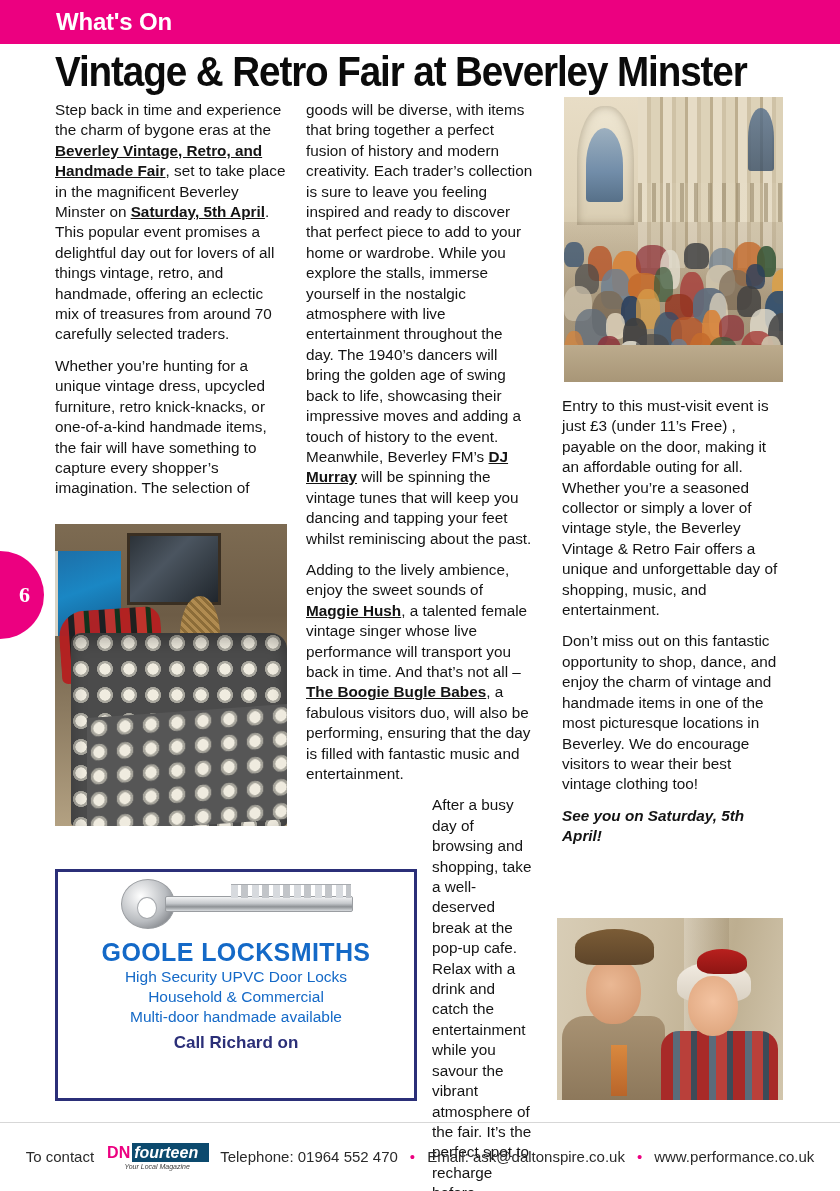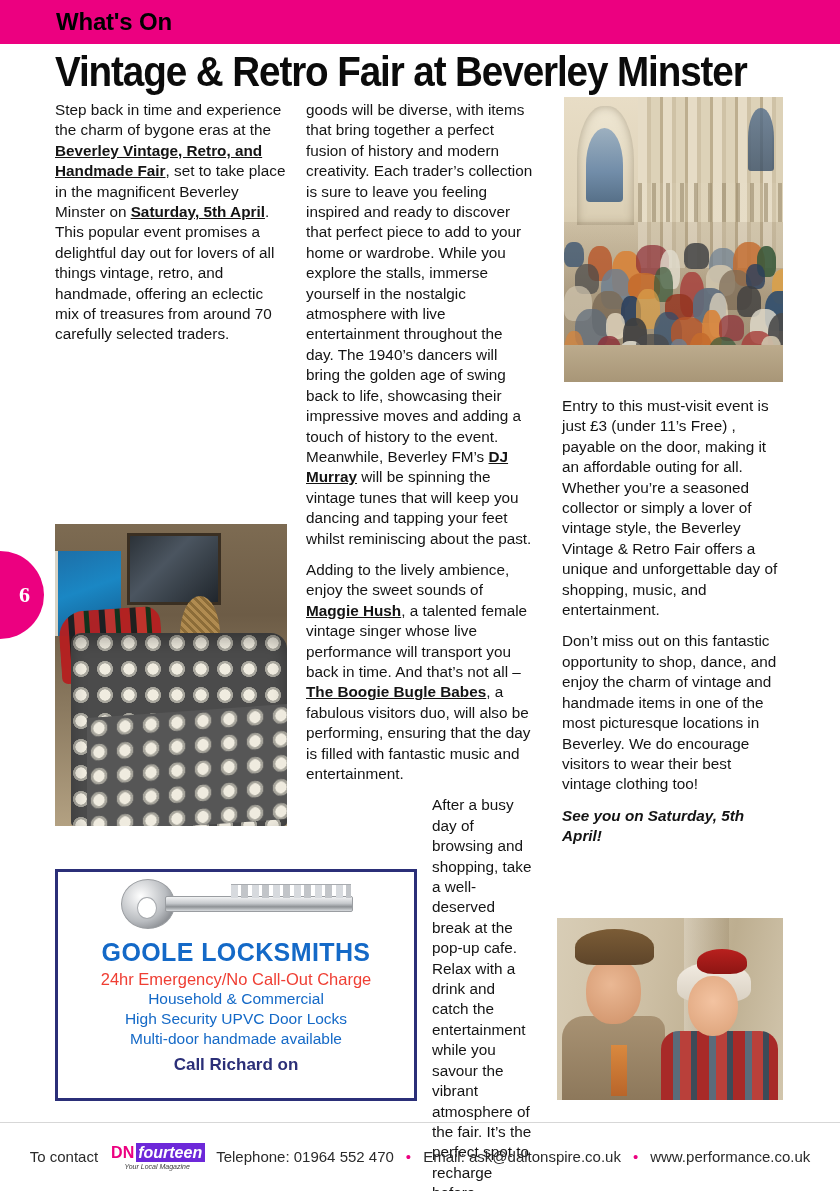--- a/index.html
+++ b/index.html
@@ -13,21 +13,21 @@
   }
   .page{position:relative;width:840px;height:1191px;}
 
   
   .topband{
     position:absolute;left:0;top:0;width:840px;height:44px;
     background:#ec0080;
   }
   .topband-title{
     position:absolute;left:56px;top:8px;
-    color:#000000;font-size:24px;font-weight:bold;
+    color:#ffffff;font-size:24px;font-weight:bold;
     letter-spacing:-0.2px;
     font-family:"Liberation Sans", sans-serif;
   }
 
   
   .headline{
     position:absolute;left:55px;top:48px;width:740px;
     font-family:"Liberation Sans Narrow","Liberation Sans",sans-serif;
     font-size:42px;font-weight:bold;color:#0b0b0b;
     letter-spacing:-1.2px;
@@ -275,29 +275,29 @@
     font-size:15px;color:#2a2a2a;
     font-family:"Liberation Sans", sans-serif;
   }
   .footer .seg{margin:0 5px;white-space:nowrap;}
   .footer .dot{color:#ec0080;font-size:15px;margin:0 7px;}
   .logo{
     display:inline-flex;flex-direction:column;align-items:center;
     margin:0 6px;transform:translateY(1px);
   }
   .logo .row{
-    display:inline-flex;align-items:stretch;background:#6d28d9;height:19px;
+    display:inline-flex;align-items:stretch;background:#0c4a6e;height:19px;
   }
   .logo .dn{
     color:#ec0080;background:#ffffff;font-weight:bold;font-size:16px;
     padding:0 2px;line-height:19px;
   }
   .logo .fourteen{
     color:#ffffff;font-style:italic;font-weight:bold;font-size:16px;
-    padding:0 3px 0 2px;line-height:19px;
+    padding:0 11px 0 2px;line-height:19px;
   }
   .logo .tag{
     color:#3a3a3a;font-style:italic;font-size:7px;line-height:9px;
     margin-top:0px;white-space:nowrap;
   }
 </style>
 </head>
 <body>
 
 <div class="page">
@@ -396,20 +396,21 @@
     <div class="man-hat"></div>
     <div class="man-tie"></div>
     <div class="woman-coat"></div>
     <div class="woman-hair"></div>
     <div class="woman-face"></div>
     <div class="woman-hat"></div>
   </div>
 
   <div class="col" id="col1">
       <p><span>Step back in time and experience the charm of bygone eras at the </span><b>Beverley Vintage, Retro, and Handmade Fair</b><span>, set to take place in the magnificent Beverley Minster on </span><b>Saturday, 5th April</b><span>. This popular event promises a delightful day out for lovers of all things vintage, retro, and handmade, offering an eclectic mix of treasures from around 70 carefully selected traders.</span></p>
+      <p><span>Whether you’re hunting for a unique vintage dress, upcycled furniture, retro knick-knacks, or one-of-a-kind handmade items, the fair will have something to capture every shopper’s imagination. The selection of</span></p>
     </div>
   <div class="col" id="col2">
       <p><span>goods will be diverse, with items that bring together a perfect fusion of history and modern creativity. Each trader’s collection is sure to leave you feeling inspired and ready to discover that perfect piece to add to your home or wardrobe. While you explore the stalls, immerse yourself in the nostalgic atmosphere with live entertainment throughout the day. The 1940’s dancers will bring the golden age of swing back to life, showcasing their impressive moves and adding a touch of history to the event. Meanwhile, Beverley FM’s </span><b>DJ Murray</b><span> will be spinning the vintage tunes that will keep you dancing and tapping your feet whilst reminiscing about the past.</span></p>
       <p><span>Adding to the lively ambience, enjoy the sweet sounds of </span><b>Maggie Hush</b><span>, a talented female vintage singer whose live performance will transport you back in time. And that’s not all – </span><b>The Boogie Bugle Babes</b><span>, a fabulous visitors duo, will also be performing, ensuring that the day is filled with fantastic music and entertainment.</span></p>
       <div style="float: left; width: 126px; height: 232px; clear: left;"></div>
       <p style="position: relative; overflow: hidden;"><span>After a busy day of browsing and shopping, take a well-deserved break at the pop-up cafe. Relax with a drink and catch the entertainment while you savour the vibrant atmosphere of the fair. It’s the perfect spot to recharge before</span></p>
     </div>
   <div class="col" id="col3">
       <p><span>Entry to this must-visit event is just £3 (under 11’s Free) , payable on the door, making it an affordable outing for all. Whether you’re a seasoned collector or simply a lover of vintage style, the Beverley Vintage &amp; Retro Fair offers a unique and unforgettable day of shopping, music, and entertainment.</span></p>
       <p><span>Don’t miss out on this fantastic opportunity to shop, dance, and enjoy the charm of vintage and handmade items in one of the most picturesque locations in Beverley. We do encourage visitors to wear their best vintage clothing too!</span></p>
@@ -419,23 +420,22 @@
   <div class="advert">
     <div class="keywrap">
       <div class="key">
         <div class="bow"></div>
         <div class="bowhole"></div>
         <div class="blade"></div>
         <div class="teeth"></div>
       </div>
     </div>
     <div class="ad-name">GOOLE LOCKSMITHS</div>
-    <div class="ad-emerg">24hr Emergency/No Call-Out Charge</div>
+    <div class="ad-line">High Security UPVC Door Locks</div>
     <div class="ad-line">Household &amp; Commercial</div>
-    <div class="ad-line">High Security UPVC Door Locks</div>
     <div class="ad-line">Multi-door handmade available</div>
     <div class="ad-call">Call Richard on</div>
 
   </div>
 
   <div class="footer-rule"></div>
   <div class="footer">
     <span class="seg">To contact</span>
     <span class="logo">
       <span class="row">

